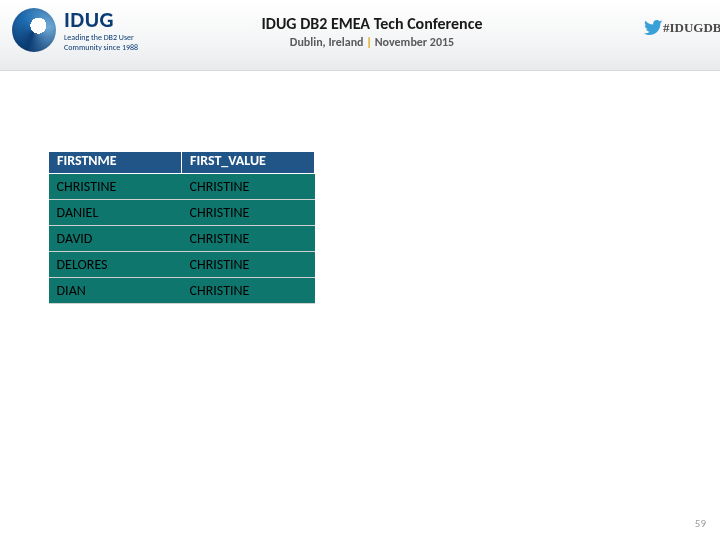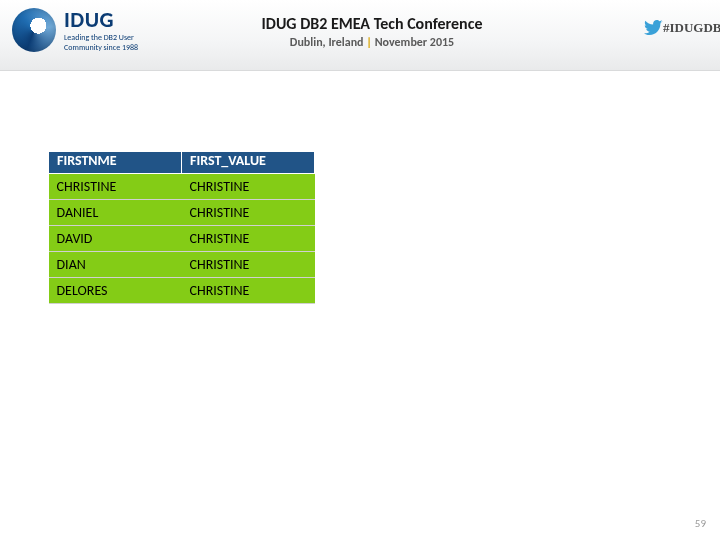--- a/index.html
+++ b/index.html
@@ -112,21 +112,21 @@
   }
   th {
     background: #215487;
     color: #ffffff;
     font-weight: 700;
     text-align: left;
     padding: 0 14px 4px 8px;
     border: 1px solid #ffffff;
   }
   td {
-    background: #84cc16;
+    background: #0f766e;
     color: #000;
     padding: 4px 14px 4px 8px;
     border-bottom: 1px solid #d0d0d0;
   }
   td:first-child, th:first-child { min-width: 110px; }
   td:last-child, th:last-child { min-width: 110px; }
   .pagenum {
     position: absolute;
     right: 14px;
     bottom: 10px;
@@ -180,25 +180,25 @@
         </tr>
         <tr>
           <td>DANIEL</td>
           <td>CHRISTINE</td>
         </tr>
         <tr>
           <td>DAVID</td>
           <td>CHRISTINE</td>
         </tr>
         <tr>
+          <td>DELORES</td>
+          <td>CHRISTINE</td>
+        </tr>
+        <tr>
           <td>DIAN</td>
-          <td>CHRISTINE</td>
-        </tr>
-        <tr>
-          <td>DELORES</td>
           <td>CHRISTINE</td>
         </tr>
       </tbody>
     </table>
   </div>
 </div>
 
 <div class="pagenum">59</div>
 
 </body></html>

